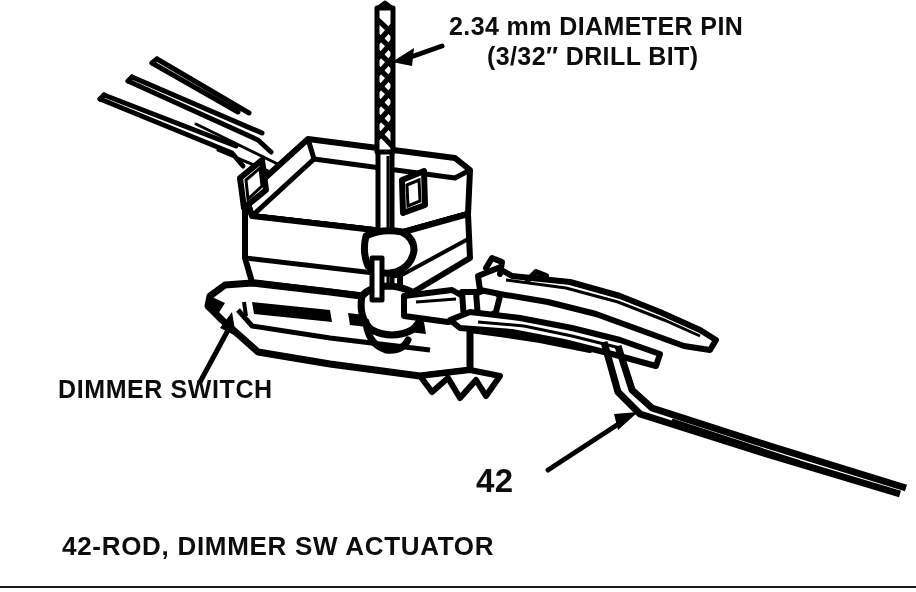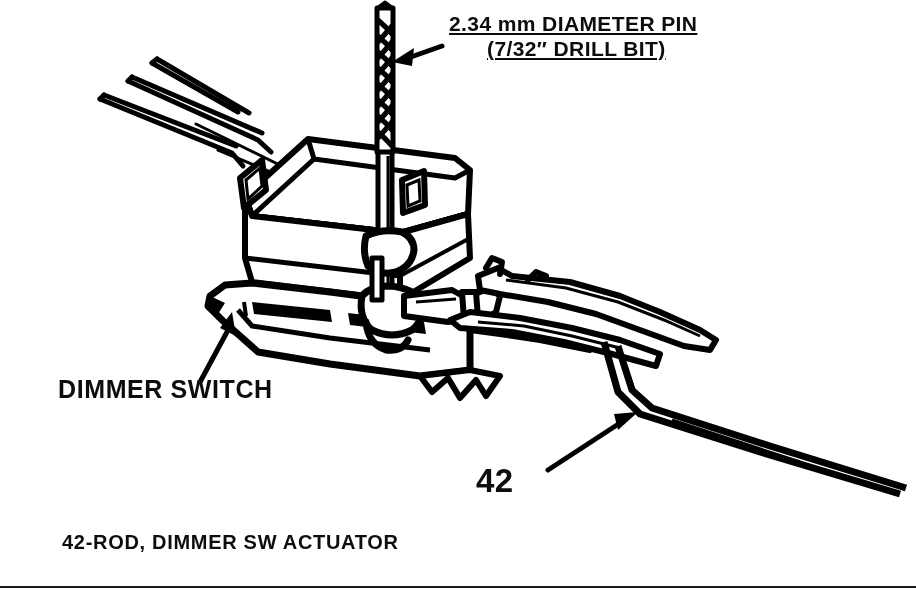--- a/index.html
+++ b/index.html
@@ -34,23 +34,22 @@
     font-family: "Liberation Sans", sans-serif;
     font-weight: bold;
     letter-spacing: 0.5px;
     white-space: pre;
     line-height: 1.18;
     -webkit-font-smoothing: none;
   }
   #pin-callout {
     left: 449px;
     top: 12px;
-    font-size: 21px;
+    font-size: 25px;
     letter-spacing: 0.4px;
-    text-decoration: underline;
   }
   #pin-callout .l2 {
     display: block;
     padding-left: 38px;
   }
   #switch-callout {
     left: 58px;
     top: 375px;
     font-size: 25px;
     letter-spacing: 0.6px;
@@ -61,21 +60,21 @@
   }
   #rod-callout {
     left: 476px;
     top: 462px;
     font-size: 33px;
     letter-spacing: 0.5px;
   }
   #figure-caption {
     left: 62px;
     top: 531px;
-    font-size: 20px;
+    font-size: 26px;
     letter-spacing: 0.7px;
   }
   #bottom-rule {
     position: absolute;
     left: 0;
     top: 586px;
     width: 916px;
     height: 2px;
     background: #1a1a1a;
   }
@@ -233,21 +232,21 @@
       <path d="M232 312 L236 336 L220 328 Z" fill="#000000"></path>
     </g>
 
     <g>
       <path d="M548 470 L620 423" fill="none" stroke="#000000" stroke-width="5" stroke-linecap="round"></path>
       <path d="M638 412 L618 430 L614 414 Z" fill="#000000"></path>
     </g>
 
   </svg>
 
-  <div class="anno" id="pin-callout"><span>2.34 mm DIAMETER PIN</span><span class="l2">(7/32″ DRILL BIT)</span></div>
+  <div class="anno" id="pin-callout"><span>2.34 mm DIAMETER PIN</span><span class="l2">(3/32″ DRILL BIT)</span></div>
 
   <div class="anno" id="switch-callout"><span>DIMMER SWITCH</span></div>
 
   <div class="anno" id="rod-callout">42</div>
 
   <div class="anno" id="figure-caption">42-ROD, DIMMER SW ACTUATOR</div>
 
   <div id="bottom-rule"></div>
 
 </div>

